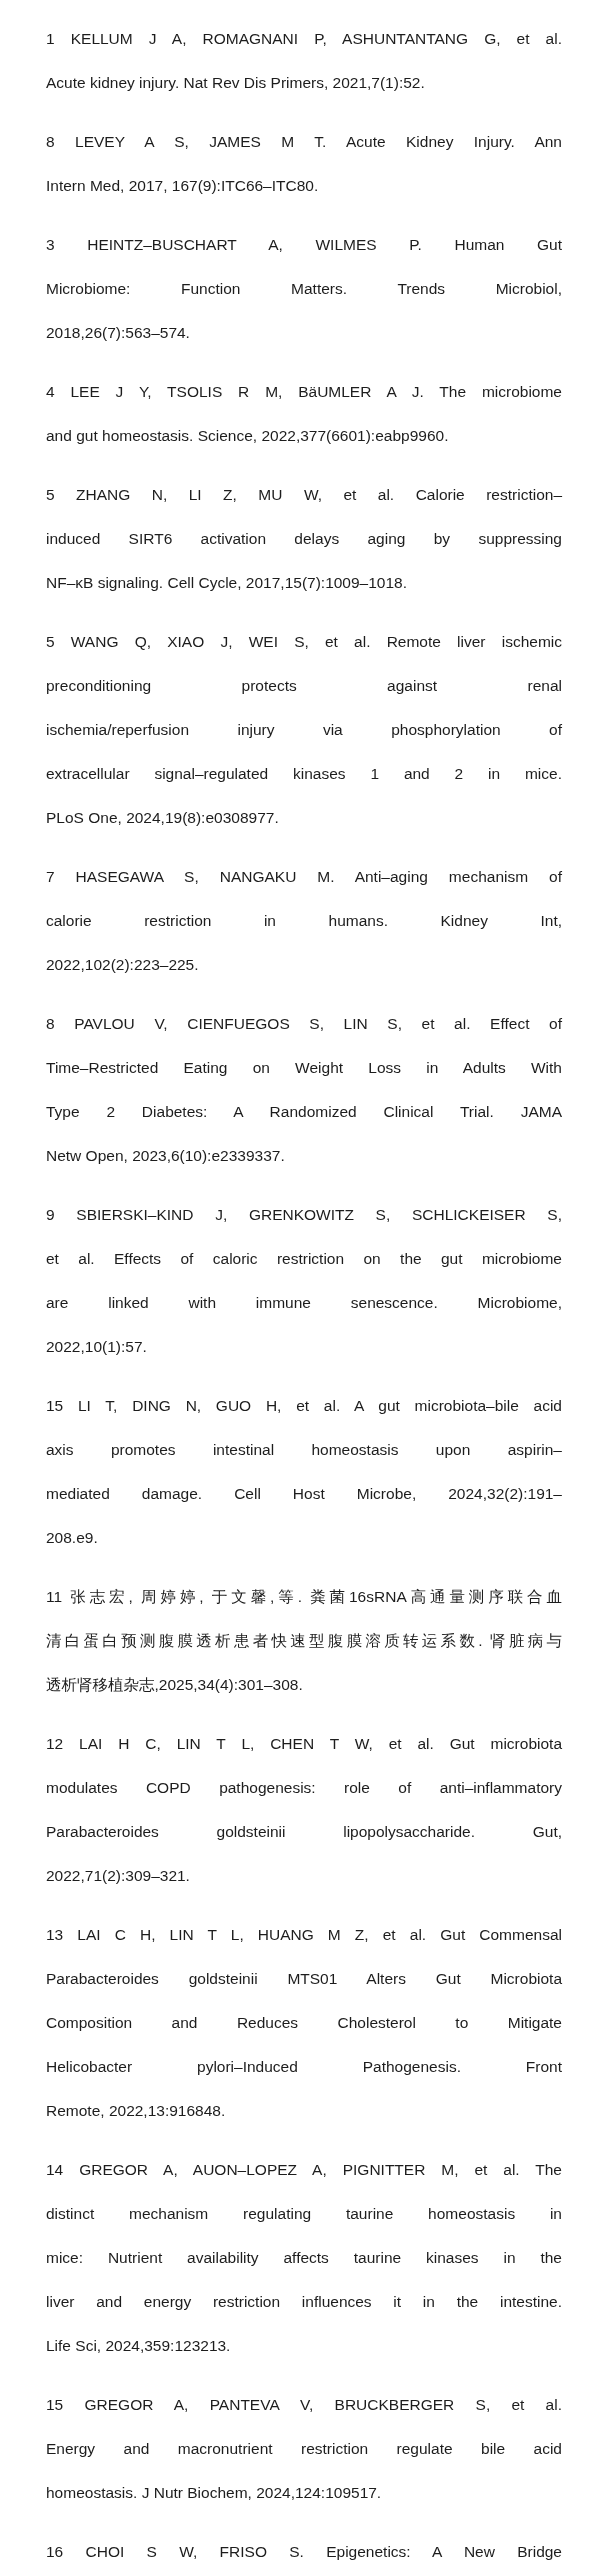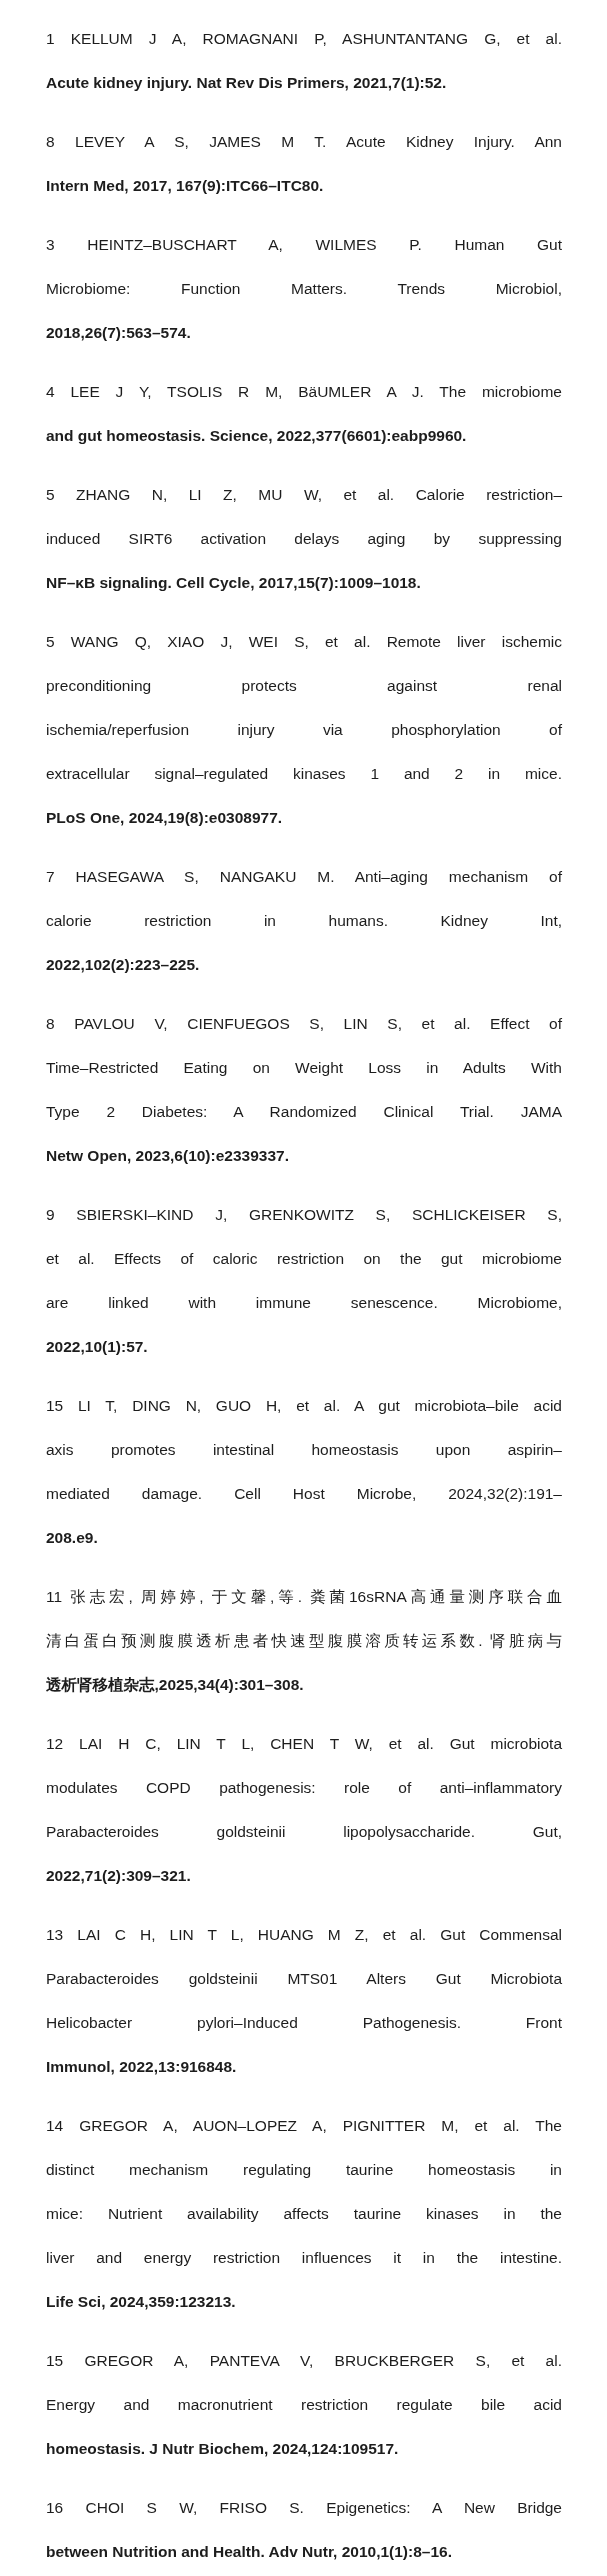--- a/index.html
+++ b/index.html
@@ -28,21 +28,20 @@
     padding: 0;
   }
   .ref-line {
     text-align: justify;
     text-align-last: justify;
     white-space: normal;
   }
   .ref-line.last {
     text-align: left;
     text-align-last: left;
-    font-weight: bold;
   }
 </style>
 </head>
 <body>
 
 <div class="page" id="refs-root">
     <div class="ref">
       <div class="ref-line">1 KELLUM J A, ROMAGNANI P, ASHUNTANTANG G, et al.</div>
       <div class="ref-line last">Acute kidney injury. Nat Rev Dis Primers, 2021,7(1):52.</div>
     </div>
@@ -101,22 +100,23 @@
     </div>
     <div class="ref">
       <div class="ref-line">12 LAI H C, LIN T L, CHEN T W, et al. Gut microbiota</div>
       <div class="ref-line">modulates COPD pathogenesis: role of anti–inflammatory</div>
       <div class="ref-line">Parabacteroides goldsteinii lipopolysaccharide. Gut,</div>
       <div class="ref-line last">2022,71(2):309–321.</div>
     </div>
     <div class="ref">
       <div class="ref-line">13 LAI C H, LIN T L, HUANG M Z, et al. Gut Commensal</div>
       <div class="ref-line">Parabacteroides goldsteinii MTS01 Alters Gut Microbiota</div>
+      <div class="ref-line">Composition and Reduces Cholesterol to Mitigate</div>
       <div class="ref-line">Helicobacter pylori–Induced Pathogenesis. Front</div>
-      <div class="ref-line last">Immunol, 2022,13:916848.</div>
+      <div class="ref-line last">Remote, 2022,13:916848.</div>
     </div>
     <div class="ref">
       <div class="ref-line">14 GREGOR A, AUON–LOPEZ A, PIGNITTER M, et al. The</div>
       <div class="ref-line">distinct mechanism regulating taurine homeostasis in</div>
       <div class="ref-line">mice: Nutrient availability affects taurine kinases in the</div>
       <div class="ref-line">liver and energy restriction influences it in the intestine.</div>
       <div class="ref-line last">Life Sci, 2024,359:123213.</div>
     </div>
     <div class="ref">
       <div class="ref-line">15 GREGOR A, PANTEVA V, BRUCKBERGER S, et al.</div>

